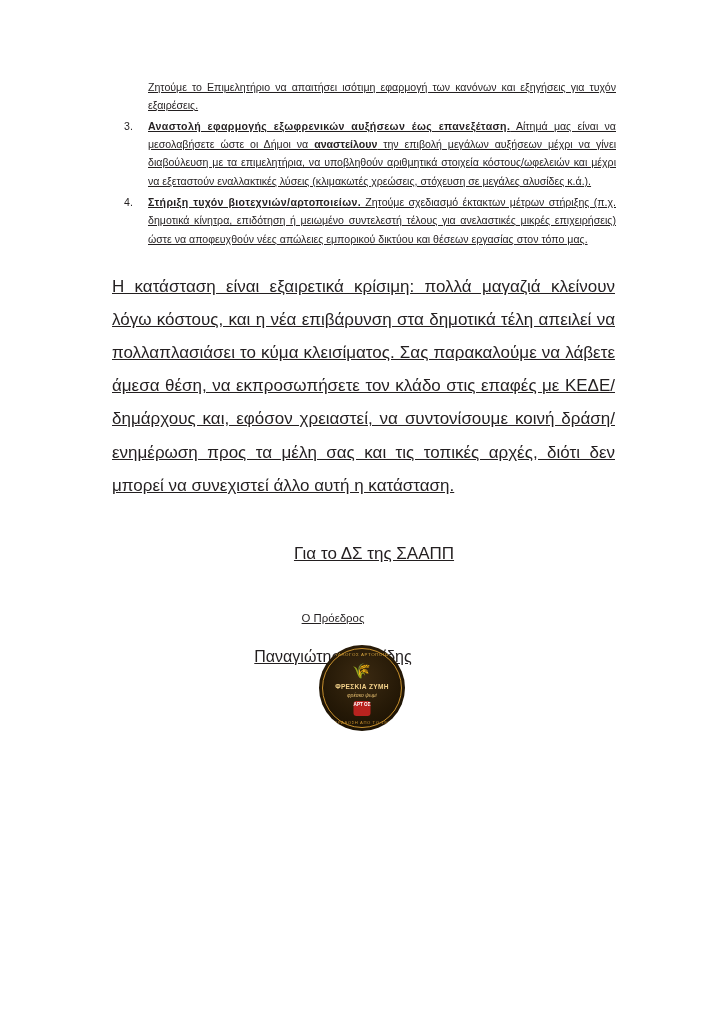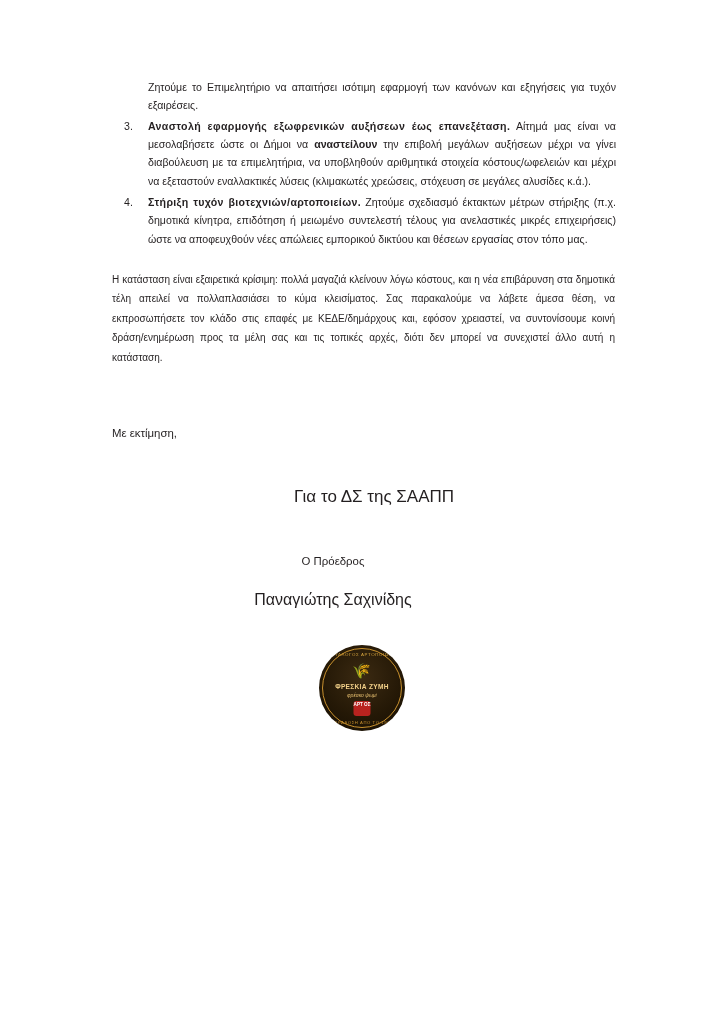--- a/index.html
+++ b/index.html
@@ -13,20 +13,21 @@
     font-family: "Liberation Sans", sans-serif;
     color: #231f20;
     overflow: hidden;
   }
   .page {
     position: relative;
     width: 724px;
     height: 792px;
     box-sizing: border-box;
     padding: 78px 108px 0 112px;
+    text-decoration: underline;
   }
 
   
   .lead {
     font-size: 10.6px;
     line-height: 1.73;
     text-align: justify;
     text-justify: inter-word;
     margin: 0 0 2px 36px;
   }
@@ -48,21 +49,21 @@
     position: absolute;
     left: 12px;
     top: 0;
     font-size: 10.6px;
   }
   .b { font-weight: bold; }
   .sp { letter-spacing: 0.35px; }
 
   
   .para {
-    font-size: 10px;
+    font-size: 17px;
     line-height: 1.95;
     text-align: justify;
     text-justify: inter-word;
     margin: 22px 1px 0 0;
   }
   .closing {
     font-size: 11.4px;
     line-height: 1.9;
     margin: 56px 0 0 0;
   }
@@ -195,21 +196,20 @@
       <span class="b sp">Αναστολή εφαρμογής εξωφρενικών αυξήσεων έως επανεξέταση.</span><span> Αίτημά μας είναι να μεσολαβήσετε ώστε οι Δήμοι να </span><span class="b">αναστείλουν</span><span> την επιβολή μεγάλων αυξήσεων μέχρι να γίνει διαβούλευση με τα επιμελητήρια, να υποβληθούν αριθμητικά στοιχεία κόστους/ωφελειών και μέχρι να εξεταστούν εναλλακτικές λύσεις (κλιμακωτές χρεώσεις, στόχευση σε μεγάλες αλυσίδες κ.ά.).</span>
     </li>
     <li>
       <span class="num">4.</span>
       <span class="b sp">Στήριξη τυχόν βιοτεχνιών/αρτοποιείων.</span><span> Ζητούμε σχεδιασμό έκτακτων μέτρων στήριξης (π.χ. δημοτικά κίνητρα, επιδότηση ή μειωμένο συντελεστή τέλους για ανελαστικές μικρές επιχειρήσεις) ώστε να αποφευχθούν νέες απώλειες εμπορικού δικτύου και θέσεων εργασίας στον τόπο μας.</span><span class="b"></span><span></span>
     </li>
   </ol>
 
   <p class="para">Η κατάσταση είναι εξαιρετικά κρίσιμη: πολλά μαγαζιά κλείνουν λόγω κόστους, και η νέα επιβάρυνση στα δημοτικά τέλη απειλεί να πολλαπλασιάσει το κύμα κλεισίματος. Σας παρακαλούμε να λάβετε άμεσα θέση, να εκπροσωπήσετε τον κλάδο στις επαφές με ΚΕΔΕ/δημάρχους και, εφόσον χρειαστεί, να συντονίσουμε κοινή δράση/ενημέρωση προς τα μέλη σας και τις τοπικές αρχές, διότι δεν μπορεί να συνεχιστεί άλλο αυτή η κατάσταση.</p>
 
-  <p class="closing">Με εκτίμηση,</p>
 
   <p class="board">Για το ΔΣ της ΣΑΑΠΠ</p>
 
   <div class="sig-row">
     <div class="sig-col left">
       <div>Ο Πρόεδρος</div>
       <div class="sig-name">Παναγιώτης Σαχινίδης</div>
     </div>
   </div>
 

